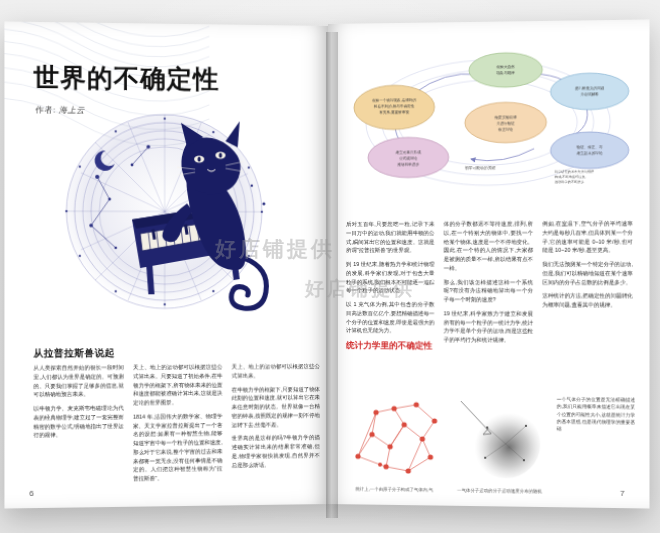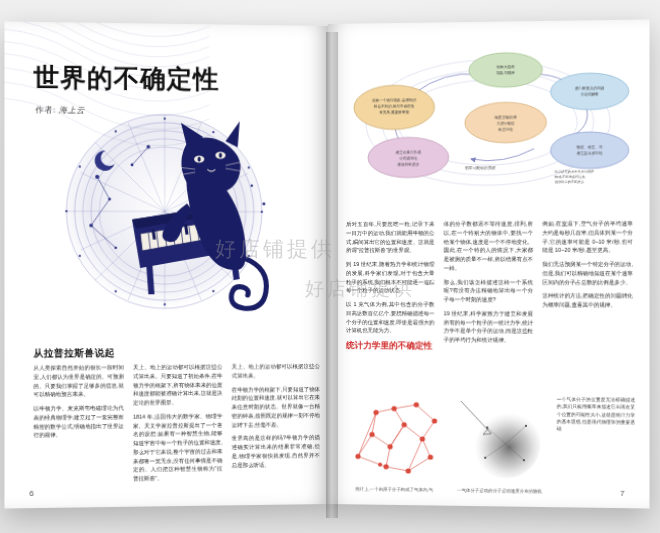--- a/index.html
+++ b/index.html
@@ -221,21 +221,21 @@
     position: absolute;
     left: 0; top: 0; right: 0; bottom: 0;
     z-index: 7;
     pointer-events: none;
     display: flex;
     align-items: center;
     justify-content: center;
   }
   .wm-text {
     font-size: 21px;
-    font-weight: normal;
+    font-weight: bold;
     color: rgba(150,150,150,0.42);
     letter-spacing: 3px;
     white-space: nowrap;
     transform: translateY(-18px);
   }
   .wm-text.two {
     transform: translateY(22px) translateX(-30px);
     font-size: 19px;
     color: rgba(150,150,150,0.38);
   }

